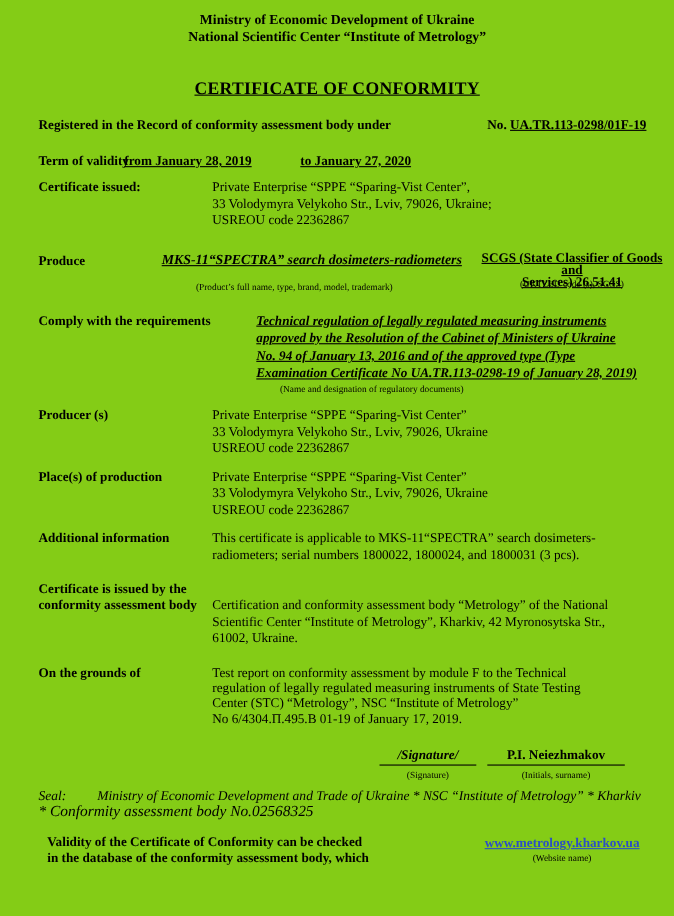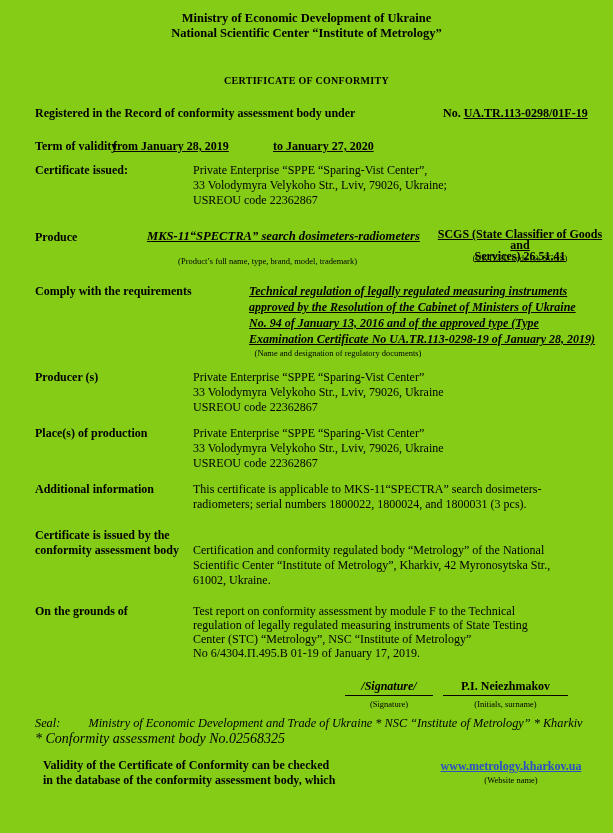--- a/index.html
+++ b/index.html
@@ -7,24 +7,24 @@
     position:relative; width:613px; height:833px; background:#84cc16;
     font-family:"Liberation Serif","DejaVu Serif",serif;
     color:#000; font-size:12px; line-height:15px; overflow:hidden;
   }
   .abs { position:absolute; }
   .b { font-weight:bold; }
   .i { font-style:italic; }
   .u { text-decoration:underline; }
   .center { left:0; width:613px; text-align:center; }
   .cap { font-size:8.5px; line-height:10px; }
-  .title { font-size:10px; letter-spacing:0.3px; }
+  .title { font-size:16px; letter-spacing:0.3px;text-decoration:underline; }
   .hdr { font-size:12.5px; line-height:15px; }
   .scgs { font-size:12px; line-height:11px; text-align:center; }
-  .lh16 { line-height:16px;margin-left:16px; }
+  .lh16 { line-height:16px; }
   .lh14 { line-height:14px; }
   .sigbox { text-align:center; border-bottom:1.5px solid #000; padding-bottom:1px; }
   a.link { font-weight:bold; text-decoration:underline; }
 </style>
 </head>
 <body>
 
 <div class="page">
 
   <div class="abs center b hdr" style="top:11px">Ministry of Economic Development of Ukraine</div>
@@ -84,21 +84,21 @@
   <div class="abs" style="left:193px; top:482px">
     <div>This certificate is applicable to MKS-11“SPECTRA” search dosimeters-</div>
     <div>radiometers; serial numbers 1800022, 1800024, and 1800031 (3 pcs).</div>
   </div>
 
   <div class="abs b" style="left:35px; top:528px">
     <div>Certificate is issued by the</div>
     <div>conformity assessment body</div>
   </div>
   <div class="abs" style="left:193px; top:543px">
-    <div>Certification and conformity regulated body “Metrology” of the National</div>
+    <div>Certification and conformity assessment body “Metrology” of the National</div>
     <div>Scientific Center “Institute of Metrology”, Kharkiv, 42 Myronosytska Str.,</div>
     <div>61002, Ukraine.</div>
   </div>
 
   <div class="abs b" style="left:35px; top:604px">On the grounds of</div>
   <div class="abs lh14" style="left:193px; top:604px">
     <div>Test report on conformity assessment by module F to the Technical</div>
     <div>regulation of legally regulated measuring instruments of State Testing</div>
     <div>Center (STC) “Metrology”, NSC “Institute of Metrology”</div>
     <div>No 6/4304.П.495.В 01-19 of January 17, 2019.</div>

